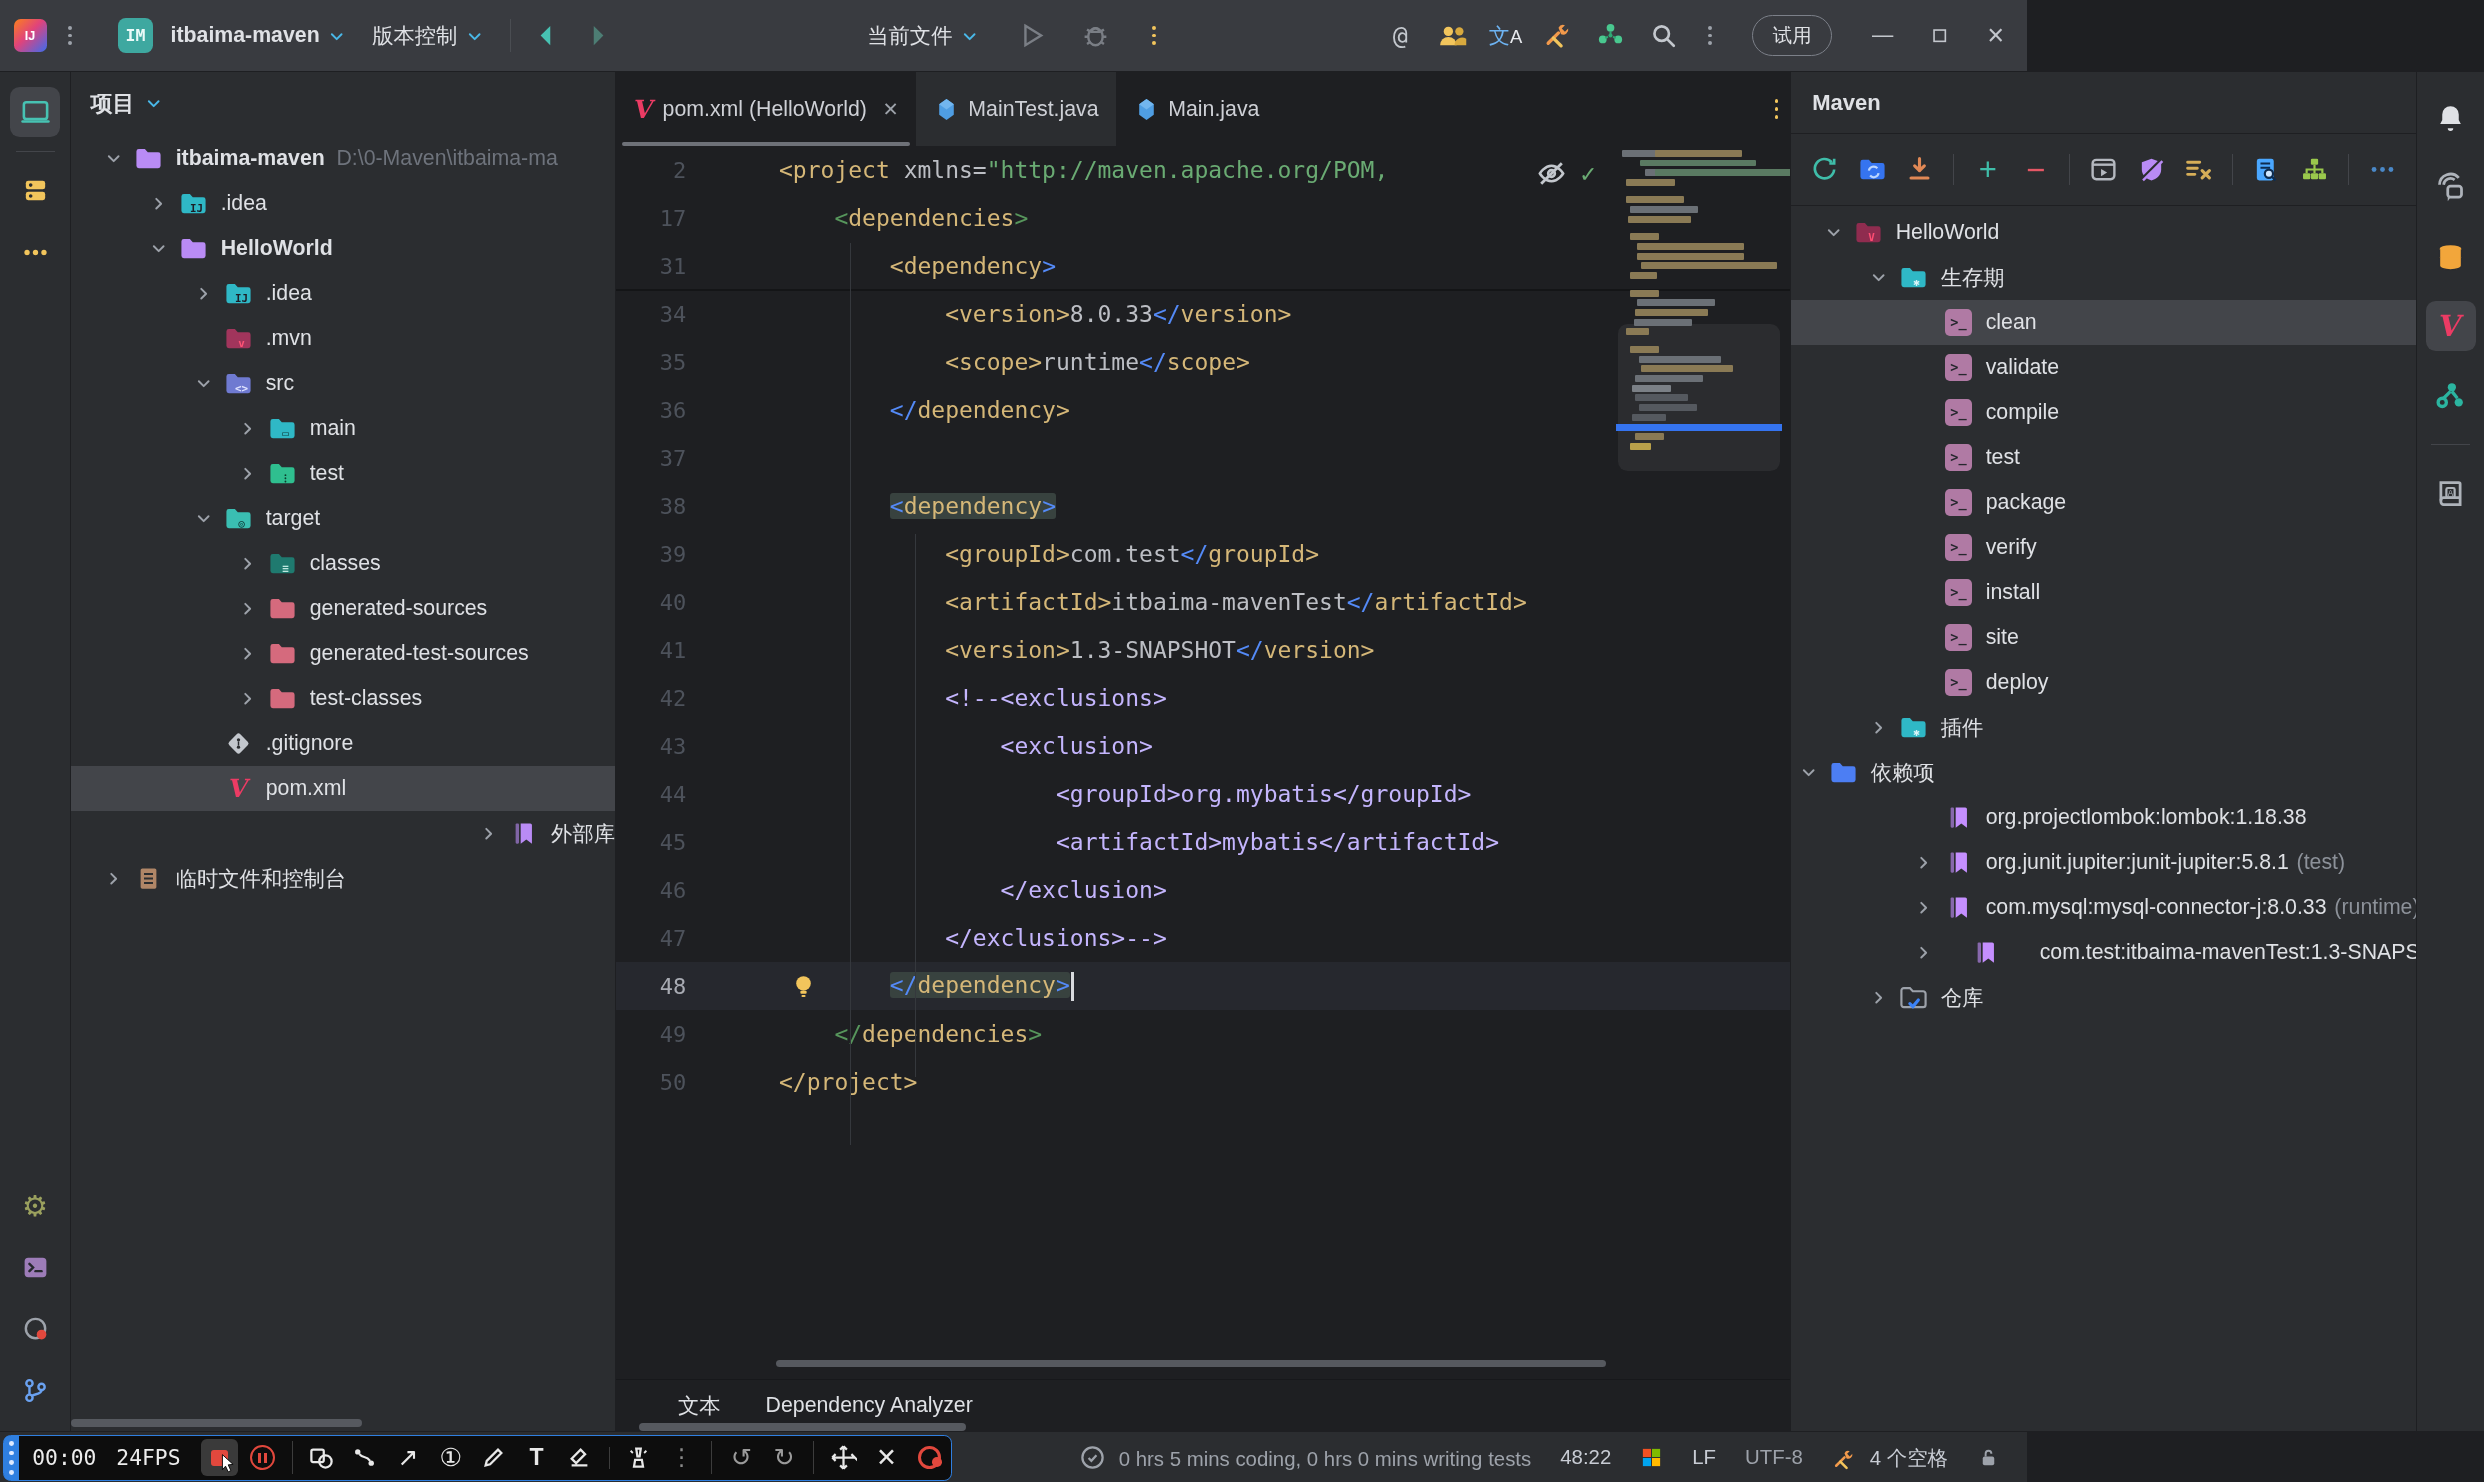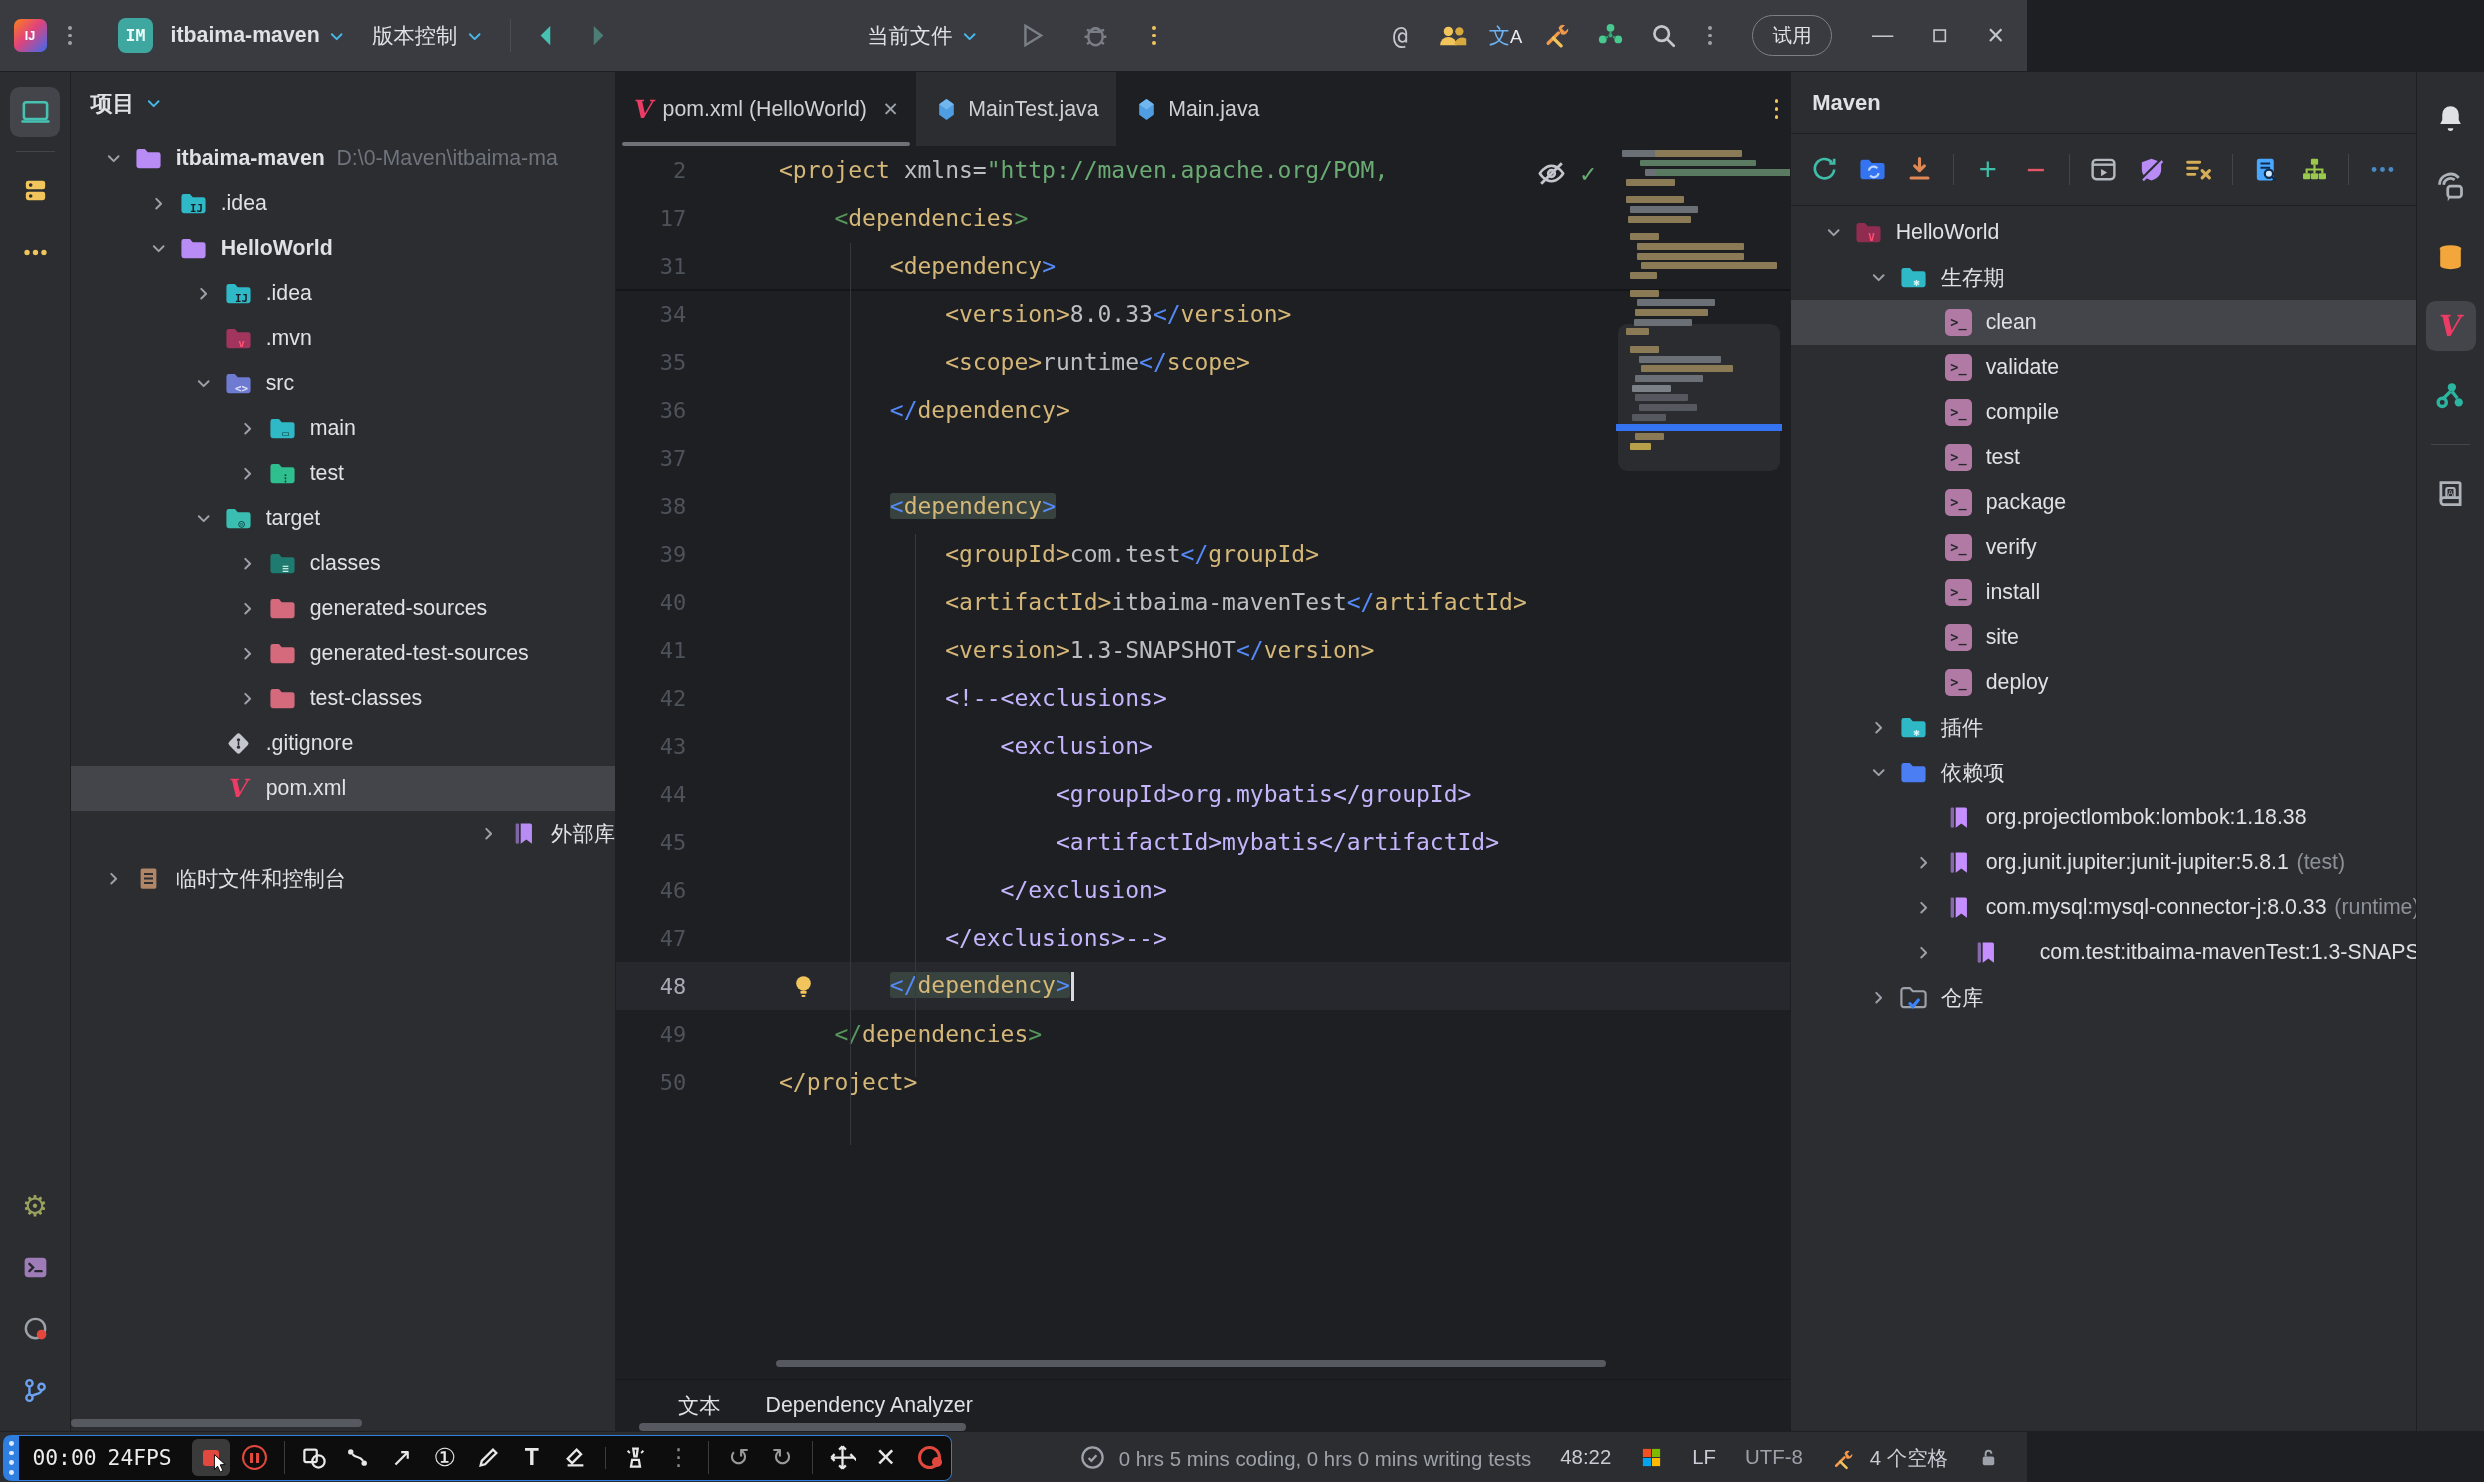--- a/index.html
+++ b/index.html
@@ -124,21 +124,21 @@
   .sb-pos { color:#c8ccd4; }
 
   
   .rec-bar { position:absolute; left:2.9px; top:2.9px; height:46px; width:949px;
     background:#0d0d0d; border:1.9px solid #2f7fe0; border-radius:7.8px;
     display:flex; align-items:center; color:#ececec; }
   .rec-handle { width:15.5px; height:100%; background:#2f7fe0; border-radius:4.9px 0 0 4.9px;
     display:flex; flex-direction:column; align-items:center; justify-content:center; gap:4.9px; }
   .rec-handle i { width:4.9px; height:4.9px; background:#dfeaff; border-radius:50%; display:block; }
   .rec-time { font-size:21.3px; margin-left:13.6px; font-family:"DejaVu Sans Mono",monospace; }
-  .rec-fps { font-size:21.3px; margin-left:11px; font-family:"DejaVu Sans Mono",monospace; }
+  .rec-fps { font-size:21.3px; margin-left:20px; font-family:"DejaVu Sans Mono",monospace; }
   .rec-btn { width:39px; height:37px; display:flex; align-items:center; justify-content:center;
     margin:0 2.9px; border-radius:5.8px; cursor:pointer; position:relative; font-size:23px; color:#e8e8e8; }
   .rec-btn.hover { background:#3a3a3a; }
   .rec-sep { width:1px; height:33px; background:#3c3c3c; margin:0 7.8px; }
   .stop-sq { width:16.5px; height:16.5px; background:#e2483d; border-radius:2.9px; }
   .pause-c { width:25px; height:25px; border:2.9px solid #e2483d; border-radius:50%;
     display:flex; align-items:center; justify-content:center; gap:2.9px; }
   .pause-c i { width:2.9px; height:9.7px; background:#e2483d; display:block; }
   .rec-dot { width:23px; height:23px; border:3.9px solid #e2483d; border-radius:50%; position:relative; }
   .rec-dot::after { content:""; position:absolute; right:-3.9px; top:7.8px; width:9.7px; height:9.7px;
@@ -914,21 +914,21 @@
               </svg>
             </span>
             <span class="tree-ico">
               <svg width="29" height="29" viewBox="0 0 24 24" fill="none" style="font-size:22px">
                 <path d="M2 6.2a2 2 0 0 1 2-2h5l2.4 2.6H20a2 2 0 0 1 2 2V18a2 2 0 0 1-2 2H4a2 2 0 0 1-2-2z" fill="#2fb8c6"></path>
                 <text x="14.5" y="19" font-size="9" font-family="DejaVu Sans Mono" fill="#d8f4f8" text-anchor="middle" font-weight="bold">✱</text>
               </svg>
             </span>
             <span class="tree-label">插件</span>
           </div>
-          <div class="tree-row" style="padding-left: 70px;">
+          <div class="tree-row" style="">
             <span class="tree-chev">
               <svg width="19.4" height="19.4" viewBox="0 0 24 24" fill="none">
                 <path d="M6 9l6 6 6-6" stroke="#9da2aa" stroke-width="2.4" stroke-linecap="round" stroke-linejoin="round"></path>
               </svg>
             </span>
             <span class="tree-ico">
               <svg width="29" height="29" viewBox="0 0 24 24" fill="none">
                 <path d="M2 6.2a2 2 0 0 1 2-2h5l2.4 2.6H20a2 2 0 0 1 2 2V18a2 2 0 0 1-2 2H4a2 2 0 0 1-2-2z" fill="#4c7ef3"></path>
               </svg>
             </span>

